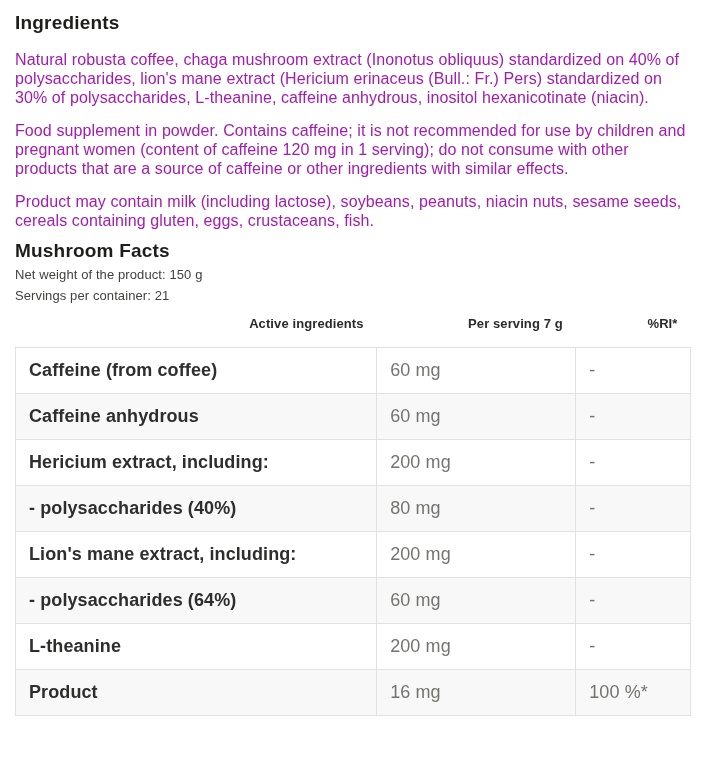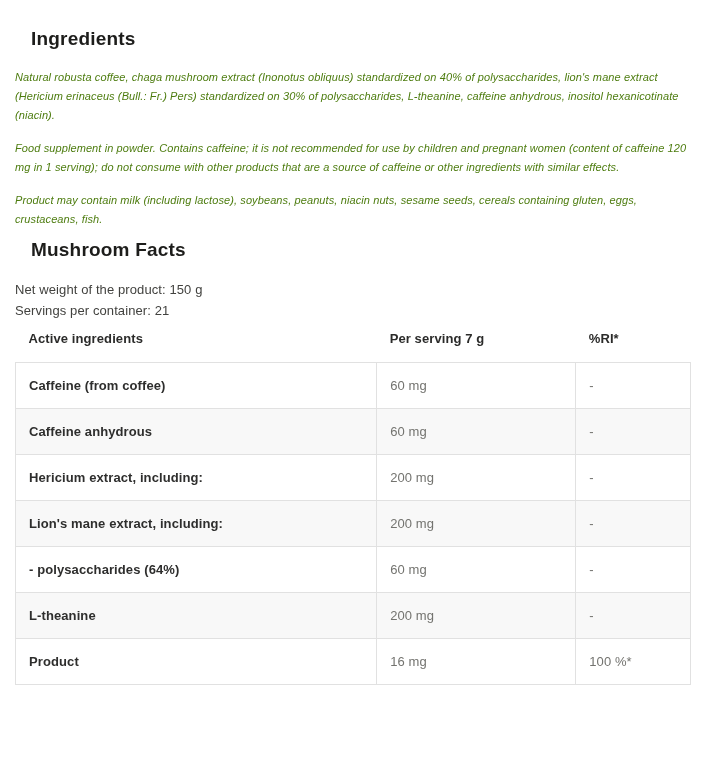--- a/index.html
+++ b/index.html
@@ -12,67 +12,66 @@
     height: 765px;
     font-family: "Liberation Sans", sans-serif;
     overflow: hidden;
   }
   .page {
     box-sizing: border-box;
     width: 706px;
     padding: 10px 15px 0 15px;
   }
   .section-title {
-    margin: 16px;
+    margin: 0;
     font-size: 19px;
     line-height: 26px;
     font-weight: 700;
     color: #1d1d1b;
     letter-spacing: 0.2px;
   }
   .section-title.nutrition {
     margin-top: 8px;
   }
   .para {
     margin: 14px 0 0 0;
-    font-size: 11px;
+    font-size: 16px;
     line-height: 19px;
-    color: #4d7c0f;
+    color: #a21caf;
     letter-spacing: 0.1px;
-    font-style: italic;
   }
   .serving-info {
-    margin-top: 12px;
+    margin-top: 0;
     font-size: 13px;
     line-height: 21px;
     color: #42423f;
     letter-spacing: 0.1px;
   }
   table.nutrition-table {
     width: 100%;
     border-collapse: collapse;
     table-layout: fixed;
     margin-top: 0;
   }
   table.nutrition-table col.col-ingredient { width: 53.5%; }
   table.nutrition-table col.col-amount     { width: 29.5%; }
   table.nutrition-table col.col-ri         { width: 17%; }
   table.nutrition-table th {
-    text-align: left;
+    text-align: right;
     font-size: 13px;
     line-height: 19px;
     font-weight: 700;
     color: #2b2b2a;
     padding: 8px 13px 14px 13px;
     border: none;
     letter-spacing: 0.1px;
   }
   table.nutrition-table td {
     border: 1px solid #e1e1e1;
-    font-size: 13px;
+    font-size: 18px;
     line-height: 19px;
     padding: 13px 13px;
     background: #ffffff;
     letter-spacing: 0.1px;
     overflow: hidden;
     white-space: nowrap;
   }
   table.nutrition-table td.c0 {
     font-weight: 700;
     color: #2e2e2d;
@@ -130,20 +129,25 @@
             <td class="c0">Caffeine anhydrous</td>
             <td class="c1">60 mg</td>
             <td class="c2">-</td>
           </tr>
           <tr>
             <td class="c0">Hericium extract, including:</td>
             <td class="c1">200 mg</td>
             <td class="c2">-</td>
           </tr>
           <tr>
+            <td class="c0">- polysaccharides (40%)</td>
+            <td class="c1">80 mg</td>
+            <td class="c2">-</td>
+          </tr>
+          <tr>
             <td class="c0">Lion's mane extract, including:</td>
             <td class="c1">200 mg</td>
             <td class="c2">-</td>
           </tr>
           <tr>
             <td class="c0">- polysaccharides (64%)</td>
             <td class="c1">60 mg</td>
             <td class="c2">-</td>
           </tr>
           <tr>

